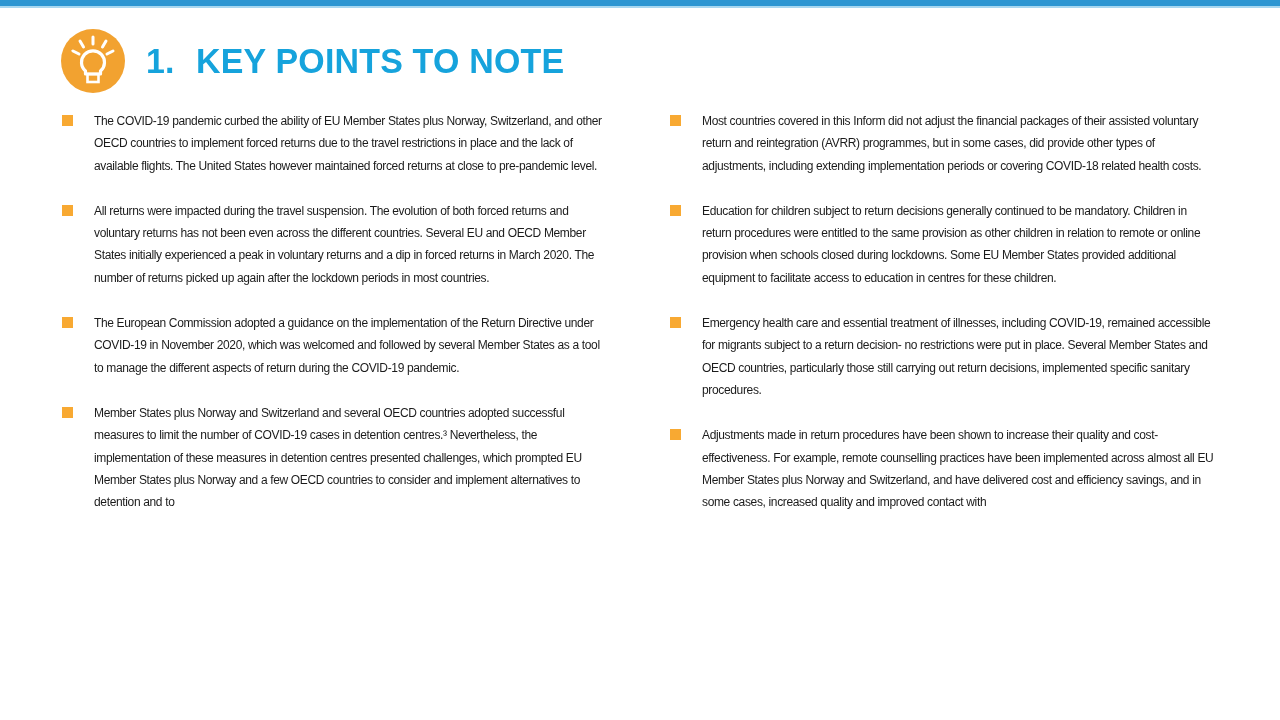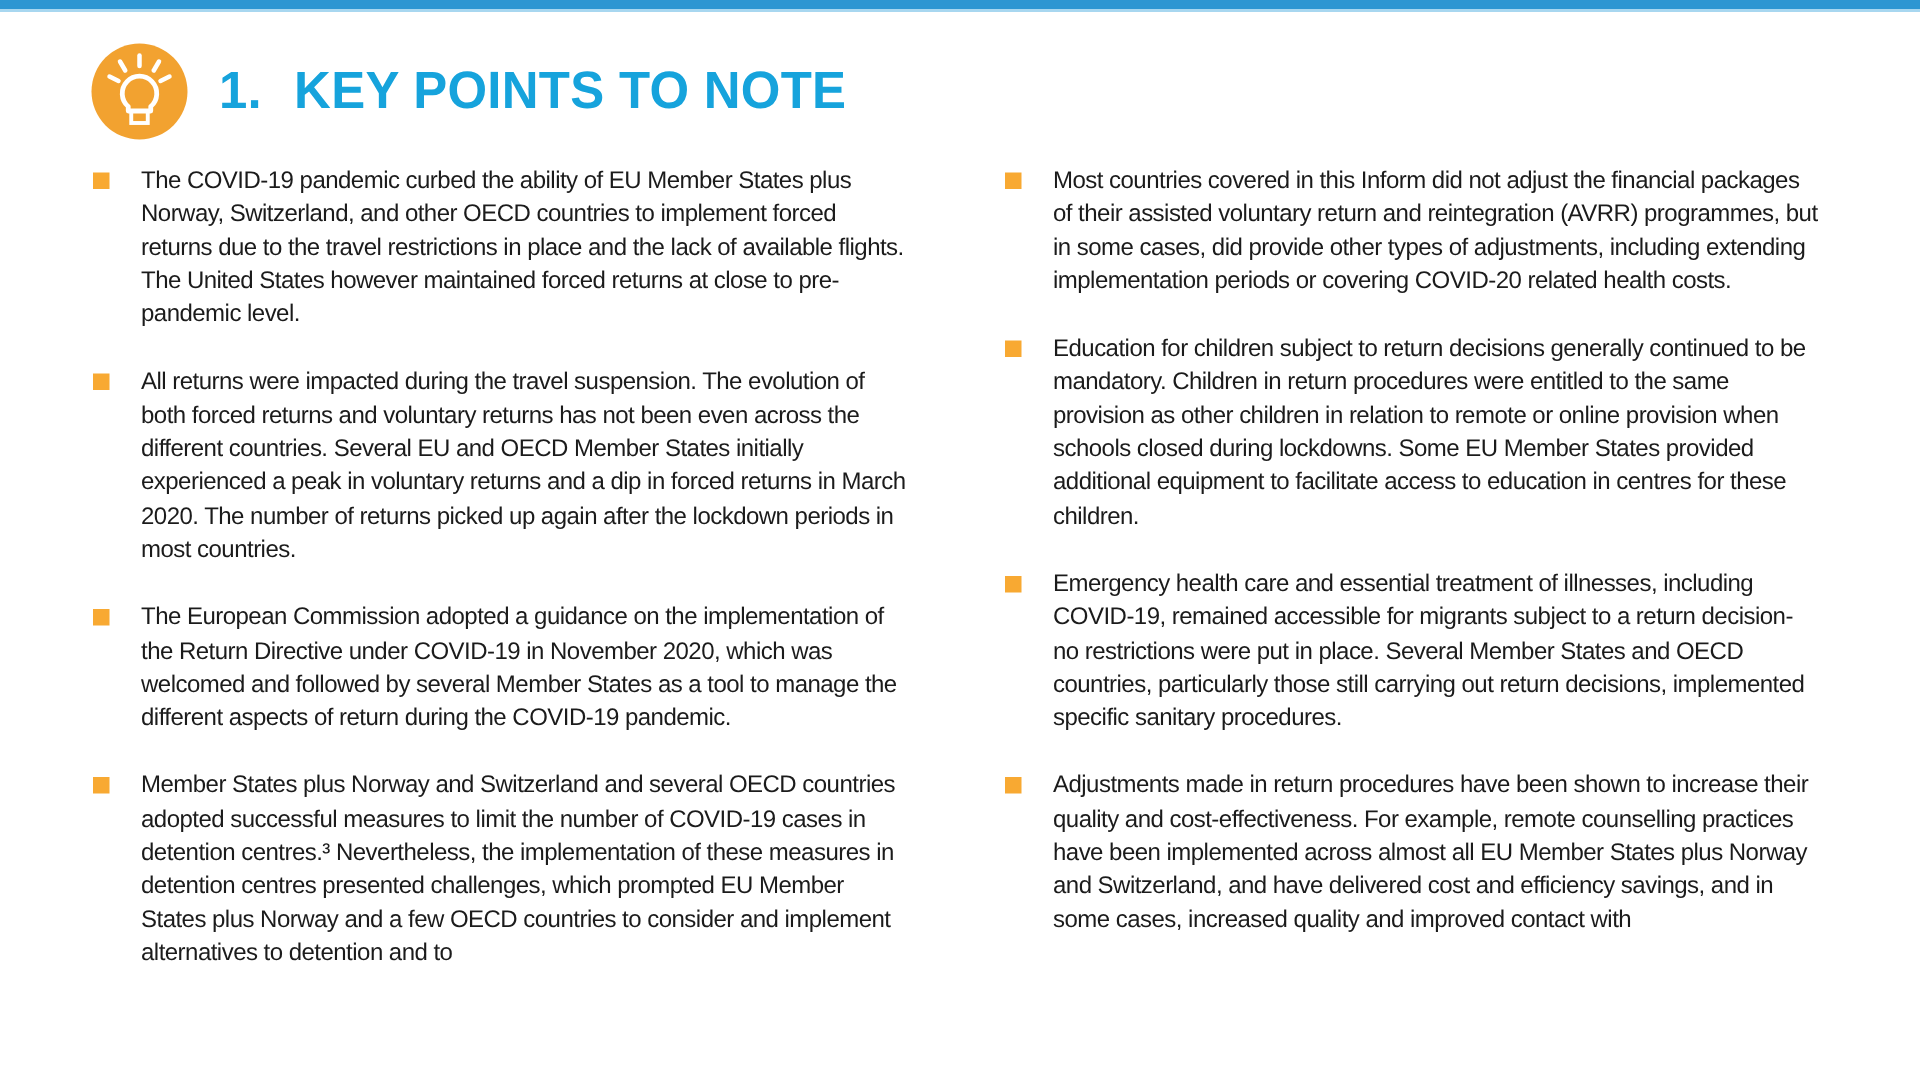--- a/index.html
+++ b/index.html
@@ -48,21 +48,21 @@
     margin-bottom: 23px;
   }
   .bullet-square {
     flex: 0 0 11px;
     width: 11px; height: 11px;
     margin-top: 5px;
     margin-right: 21px;
     background: #F8A932;
   }
   .bullet-text {
-    font-size: 16px;
+    font-size: 12px;
     line-height: 22.3px;
     color: #1b1b1b;
     letter-spacing: -0.35px;
     font-weight: 500;
     max-width: 530px;
   }
   .col-right .bullet-text { max-width: 512px; }
 </style>
 </head>
 <body>
@@ -106,21 +106,21 @@
     </div>
     <div class="bullet-item">
       <span class="bullet-square"></span>
       <p class="bullet-text">Member States plus Norway and Switzerland and several OECD countries adopted successful measures to limit the number of COVID-19 cases in detention centres.³ Nevertheless, the implementation of these measures in detention centres presented challenges, which prompted EU Member States plus Norway and a few OECD countries to consider and implement alternatives to detention and to</p>
     </div>
   </div>
 
   <div class="col col-right">
     <div class="bullet-item">
       <span class="bullet-square"></span>
-      <p class="bullet-text">Most countries covered in this Inform did not adjust the financial packages of their assisted voluntary return and reintegration (AVRR) programmes, but in some cases, did provide other types of adjustments, including extending implementation periods or covering COVID-20 related health costs.</p>
+      <p class="bullet-text">Most countries covered in this Inform did not adjust the financial packages of their assisted voluntary return and reintegration (AVRR) programmes, but in some cases, did provide other types of adjustments, including extending implementation periods or covering COVID-18 related health costs.</p>
     </div>
     <div class="bullet-item">
       <span class="bullet-square"></span>
       <p class="bullet-text">Education for children subject to return decisions generally continued to be mandatory. Children in return procedures were entitled to the same provision as other children in relation to remote or online provision when schools closed during lockdowns. Some EU Member States provided additional equipment to facilitate access to education in centres for these children.</p>
     </div>
     <div class="bullet-item">
       <span class="bullet-square"></span>
       <p class="bullet-text">Emergency health care and essential treatment of illnesses, including COVID-19, remained accessible for migrants subject to a return decision- no restrictions were put in place. Several Member States and OECD countries, particularly those still carrying out return decisions, implemented specific sanitary procedures.</p>
     </div>
     <div class="bullet-item">

